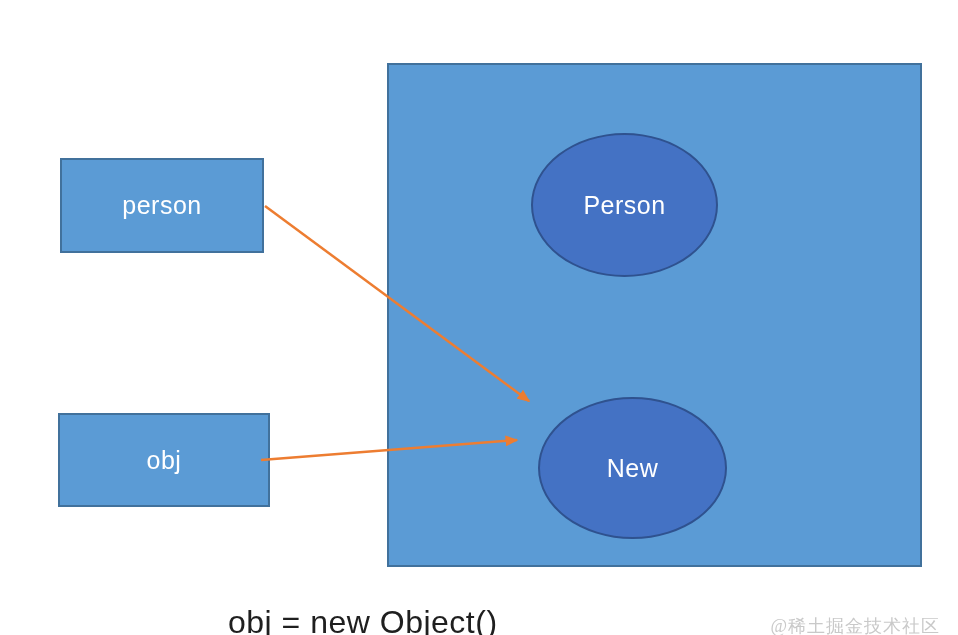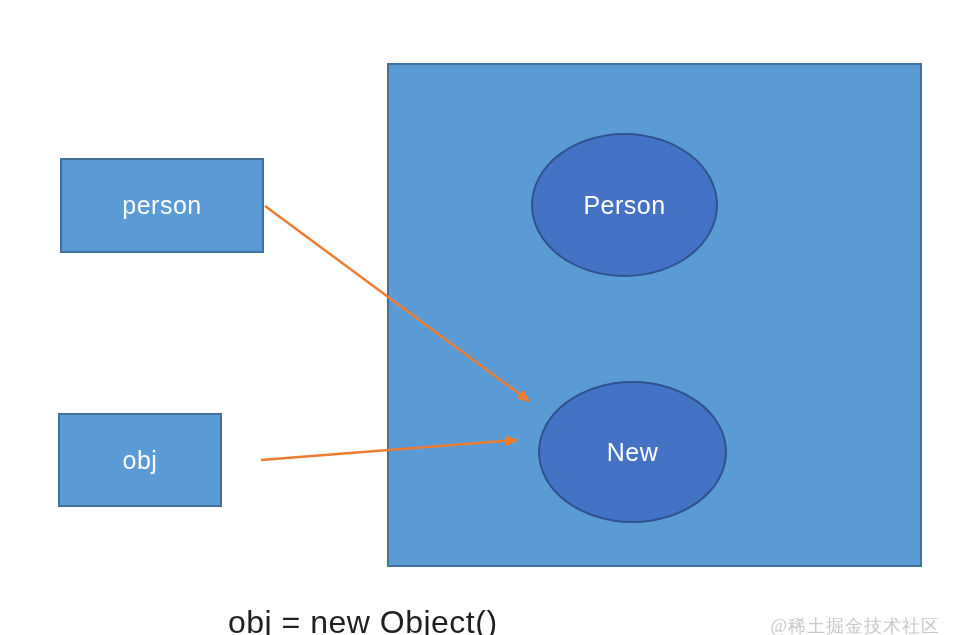--- a/index.html
+++ b/index.html
@@ -32,39 +32,39 @@
     background: var(--var-fill, #5B9BD5);
     border: 2px solid var(--var-border, #41719C);
     display: flex;
     align-items: center;
     justify-content: center;
     color: var(--shape-text, #ffffff);
     font-size: 25px;
     letter-spacing: 0.5px;
   }
   .var-box.person { left: 60px; top: 139px; width: 204px; height: 95px; }
-  .var-box.obj    { left: 58px; top: 394px; width: 164px; height: 94px; align-items: center; }
+  .var-box.obj    { left: 58px; top: 394px; width: 212px; height: 94px; align-items: center; }
   .ellipse {
     position: absolute;
     box-sizing: border-box;
     background: var(--ellipse-fill, #4472C4);
     border: 2px solid var(--ellipse-border, #2F528F);
     border-radius: 50%;
     display: flex;
     flex-direction: column;
     align-items: center;
     justify-content: center;
     color: var(--shape-text, #ffffff);
     font-size: 25px;
     line-height: 35px;
     letter-spacing: 0.5px;
     text-align: center;
   }
   .ellipse.person-ellipse { left: 531px; top: 114px; width: 187px; height: 144px; }
-  .ellipse.new-object-ellipse { left: 538px; top: 362px; width: 189px; height: 142px; }
+  .ellipse.new-object-ellipse { left: 538px; top: 378px; width: 189px; height: 142px; }
   .arrows-overlay {
     position: absolute;
     left: 0; top: 0;
     width: 958px;
     height: 635px;
     pointer-events: none;
   }
   .arrow-line {
     stroke: var(--arrow, #ED7D31);
     stroke-width: 2.5;

